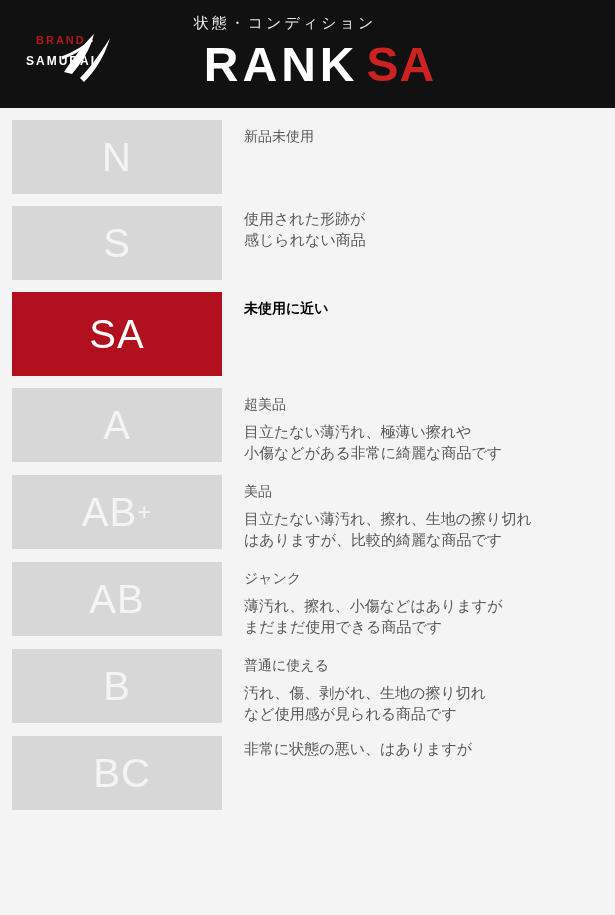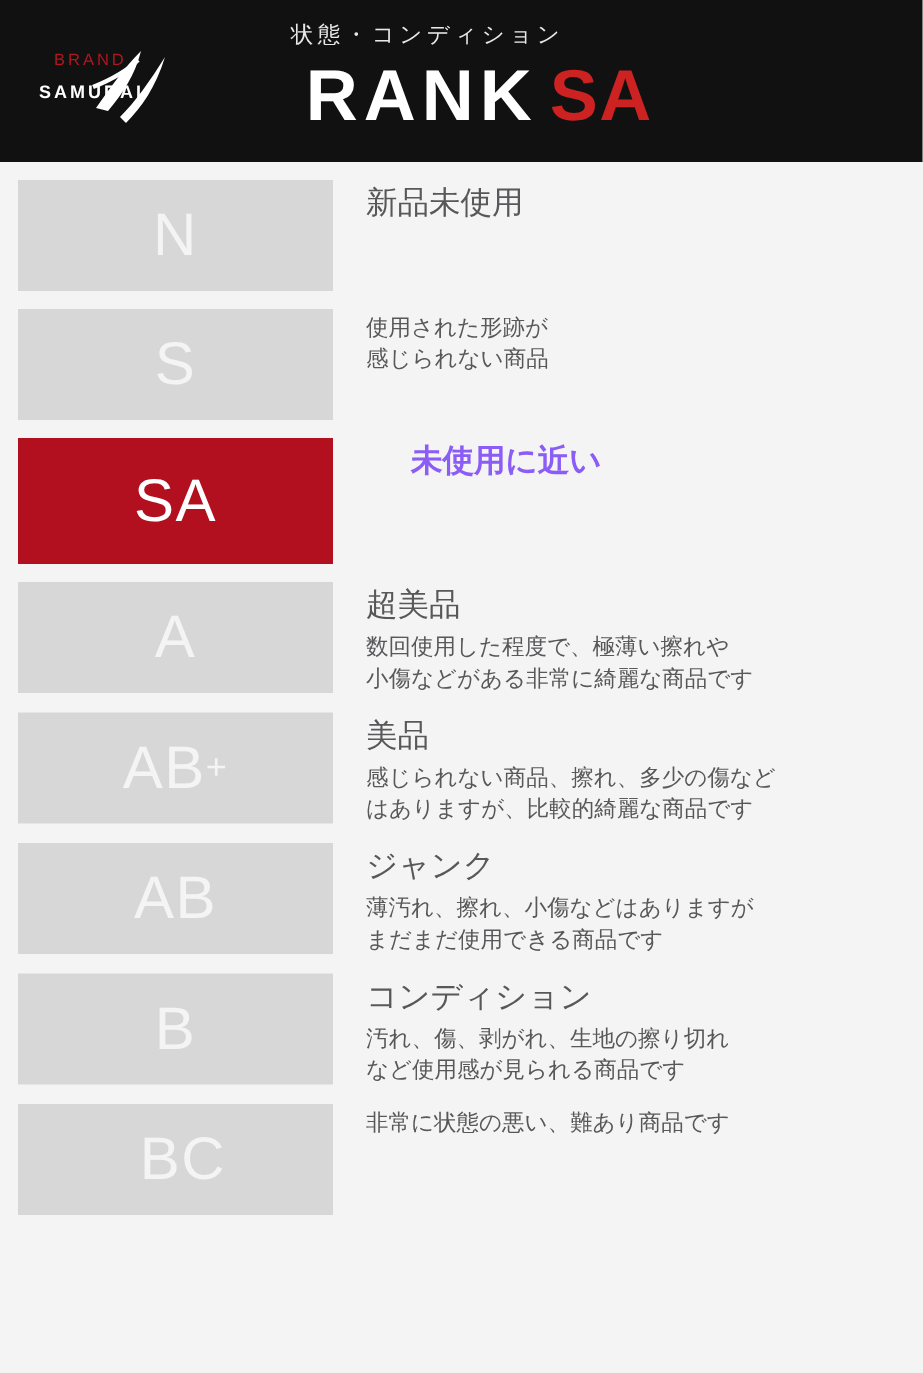--- a/index.html
+++ b/index.html
@@ -36,21 +36,21 @@
     height: 62px;
     color: #ffffff;
   }
   .logo-brand {
     position: absolute;
     left: 22px;
     top: 8px;
     font-size: 11px;
     letter-spacing: 2px;
     color: #b0171f;
-    font-weight: normal;
+    font-weight: bold;
   }
   .logo-samurai {
     position: absolute;
     left: 12px;
     top: 28px;
     font-size: 12px;
     letter-spacing: 2px;
     color: #ffffff;
     font-weight: bold;
   }
@@ -126,37 +126,36 @@
     background: #b3101f;
     color: #ffffff;
   }
   .text {
     padding-left: 22px;
     padding-top: 2px;
     box-sizing: border-box;
     flex: 1 1 auto;
   }
   .heading {
-    font-size: 21px;
+    font-size: 14px;
     color: #58585a;
     line-height: 28px;
     margin: 0 0 3px 0;
     font-weight: normal;
   }
   .desc {
     font-size: 15px;
     color: #58585a;
     line-height: 21px;
     margin: 0;
     white-space: pre-line;
   }
   .row.highlight .heading {
-    color: #8b5cf6;
-    font-weight: bold;
-    margin-left: 30px;
+    color: #000000;
+    font-weight: bold;
   }
   .row.highlight .desc {
     color: #000000;
     font-weight: bold;
   }
 
   .h-n .badge   { height: 74px; }
   .h-s .badge   { height: 74px; }
   .h-sa .badge  { height: 84px; }
   .h-a .badge   { height: 74px; }
@@ -216,62 +215,62 @@
         <p class="heading">未使用に近い</p>
       </div>
     </div>
 
     <div class="row h-a">
       <div class="badge">
           <span>A</span>
         </div>
       <div class="text">
         <p class="heading">超美品</p>
-        <p class="desc">数回使用した程度で、極薄い擦れや
+        <p class="desc">目立たない薄汚れ、極薄い擦れや
 小傷などがある非常に綺麗な商品です</p>
       </div>
     </div>
 
     <div class="row h-abp">
       <div class="badge">
           <span>AB</span>
           <span class="sup">+</span>
         </div>
       <div class="text">
         <p class="heading">美品</p>
-        <p class="desc">感じられない商品、擦れ、多少の傷など
+        <p class="desc">目立たない薄汚れ、擦れ、生地の擦り切れ
 はありますが、比較的綺麗な商品です</p>
       </div>
     </div>
 
     <div class="row h-ab">
       <div class="badge">
           <span>AB</span>
         </div>
       <div class="text">
         <p class="heading">ジャンク</p>
         <p class="desc">薄汚れ、擦れ、小傷などはありますが
 まだまだ使用できる商品です</p>
       </div>
     </div>
 
     <div class="row h-b">
       <div class="badge">
           <span>B</span>
         </div>
       <div class="text">
-        <p class="heading">コンディション</p>
+        <p class="heading">普通に使える</p>
         <p class="desc">汚れ、傷、剥がれ、生地の擦り切れ
 など使用感が見られる商品です</p>
       </div>
     </div>
 
     <div class="row h-bc">
       <div class="badge">
           <span>BC</span>
         </div>
       <div class="text">
-        <p class="desc">非常に状態の悪い、難あり商品です</p>
+        <p class="desc">非常に状態の悪い、はありますが</p>
       </div>
     </div>
 
   </div>
 </div>
 
 </body></html>

